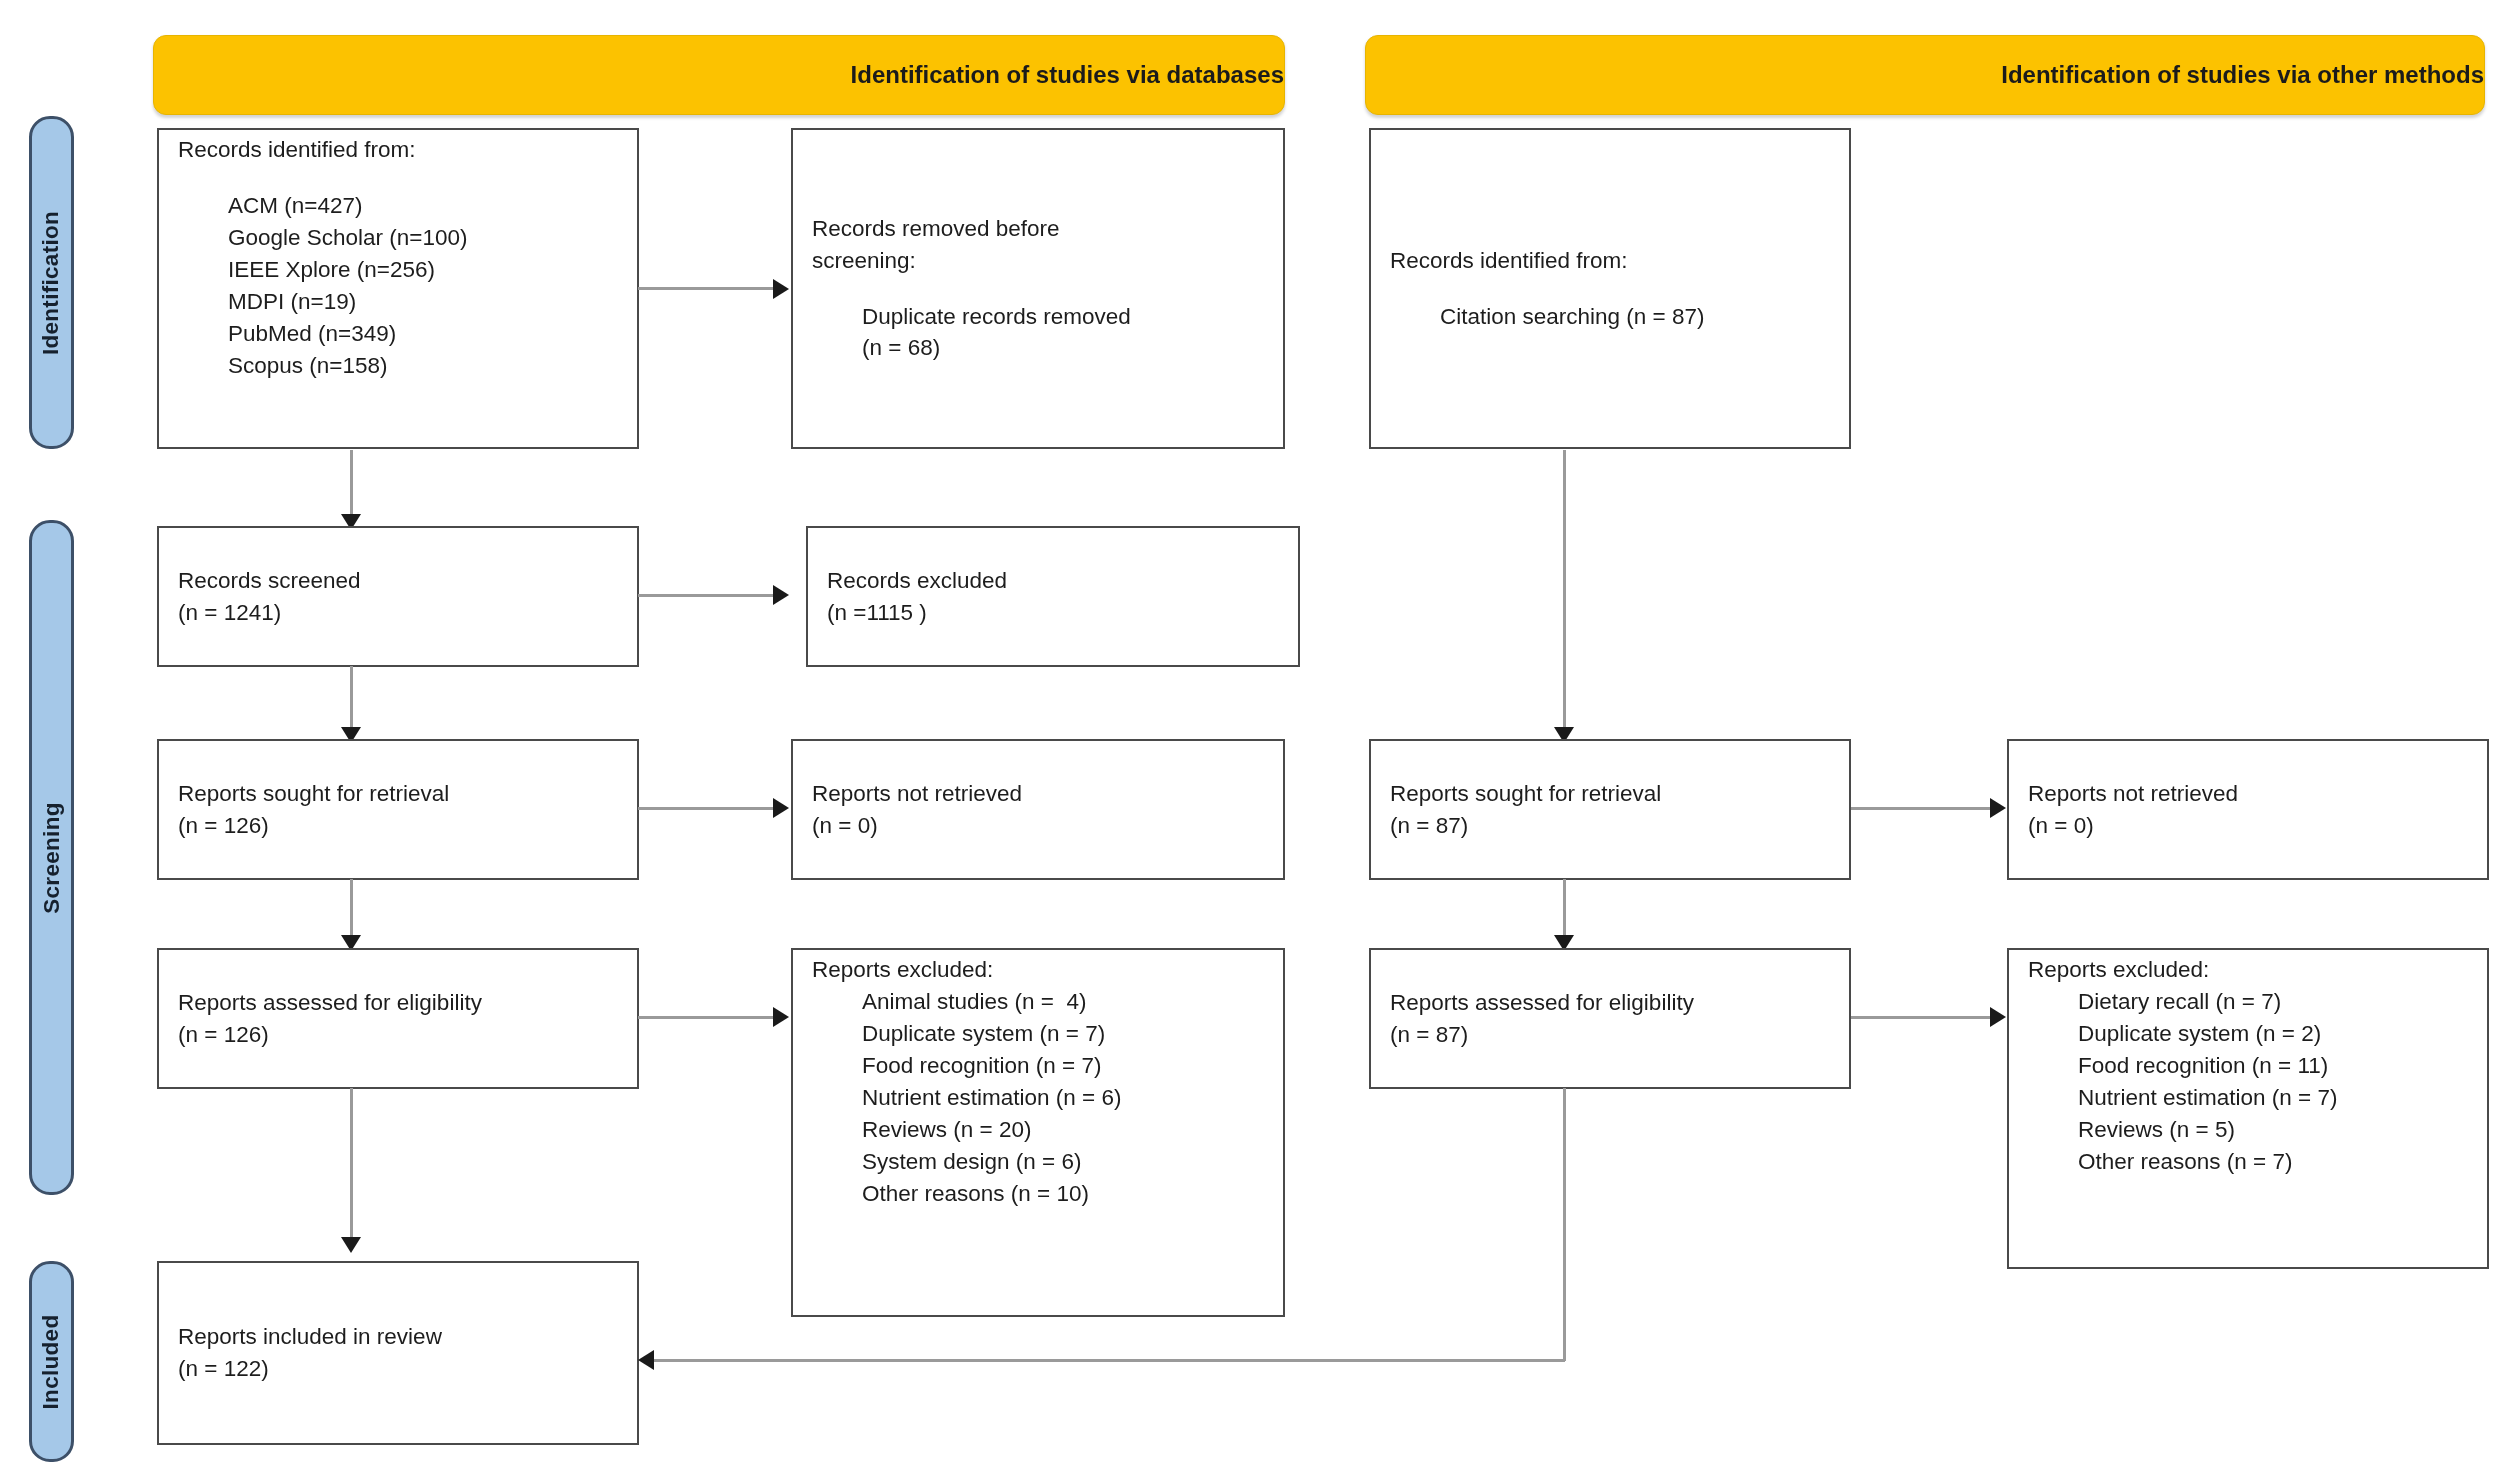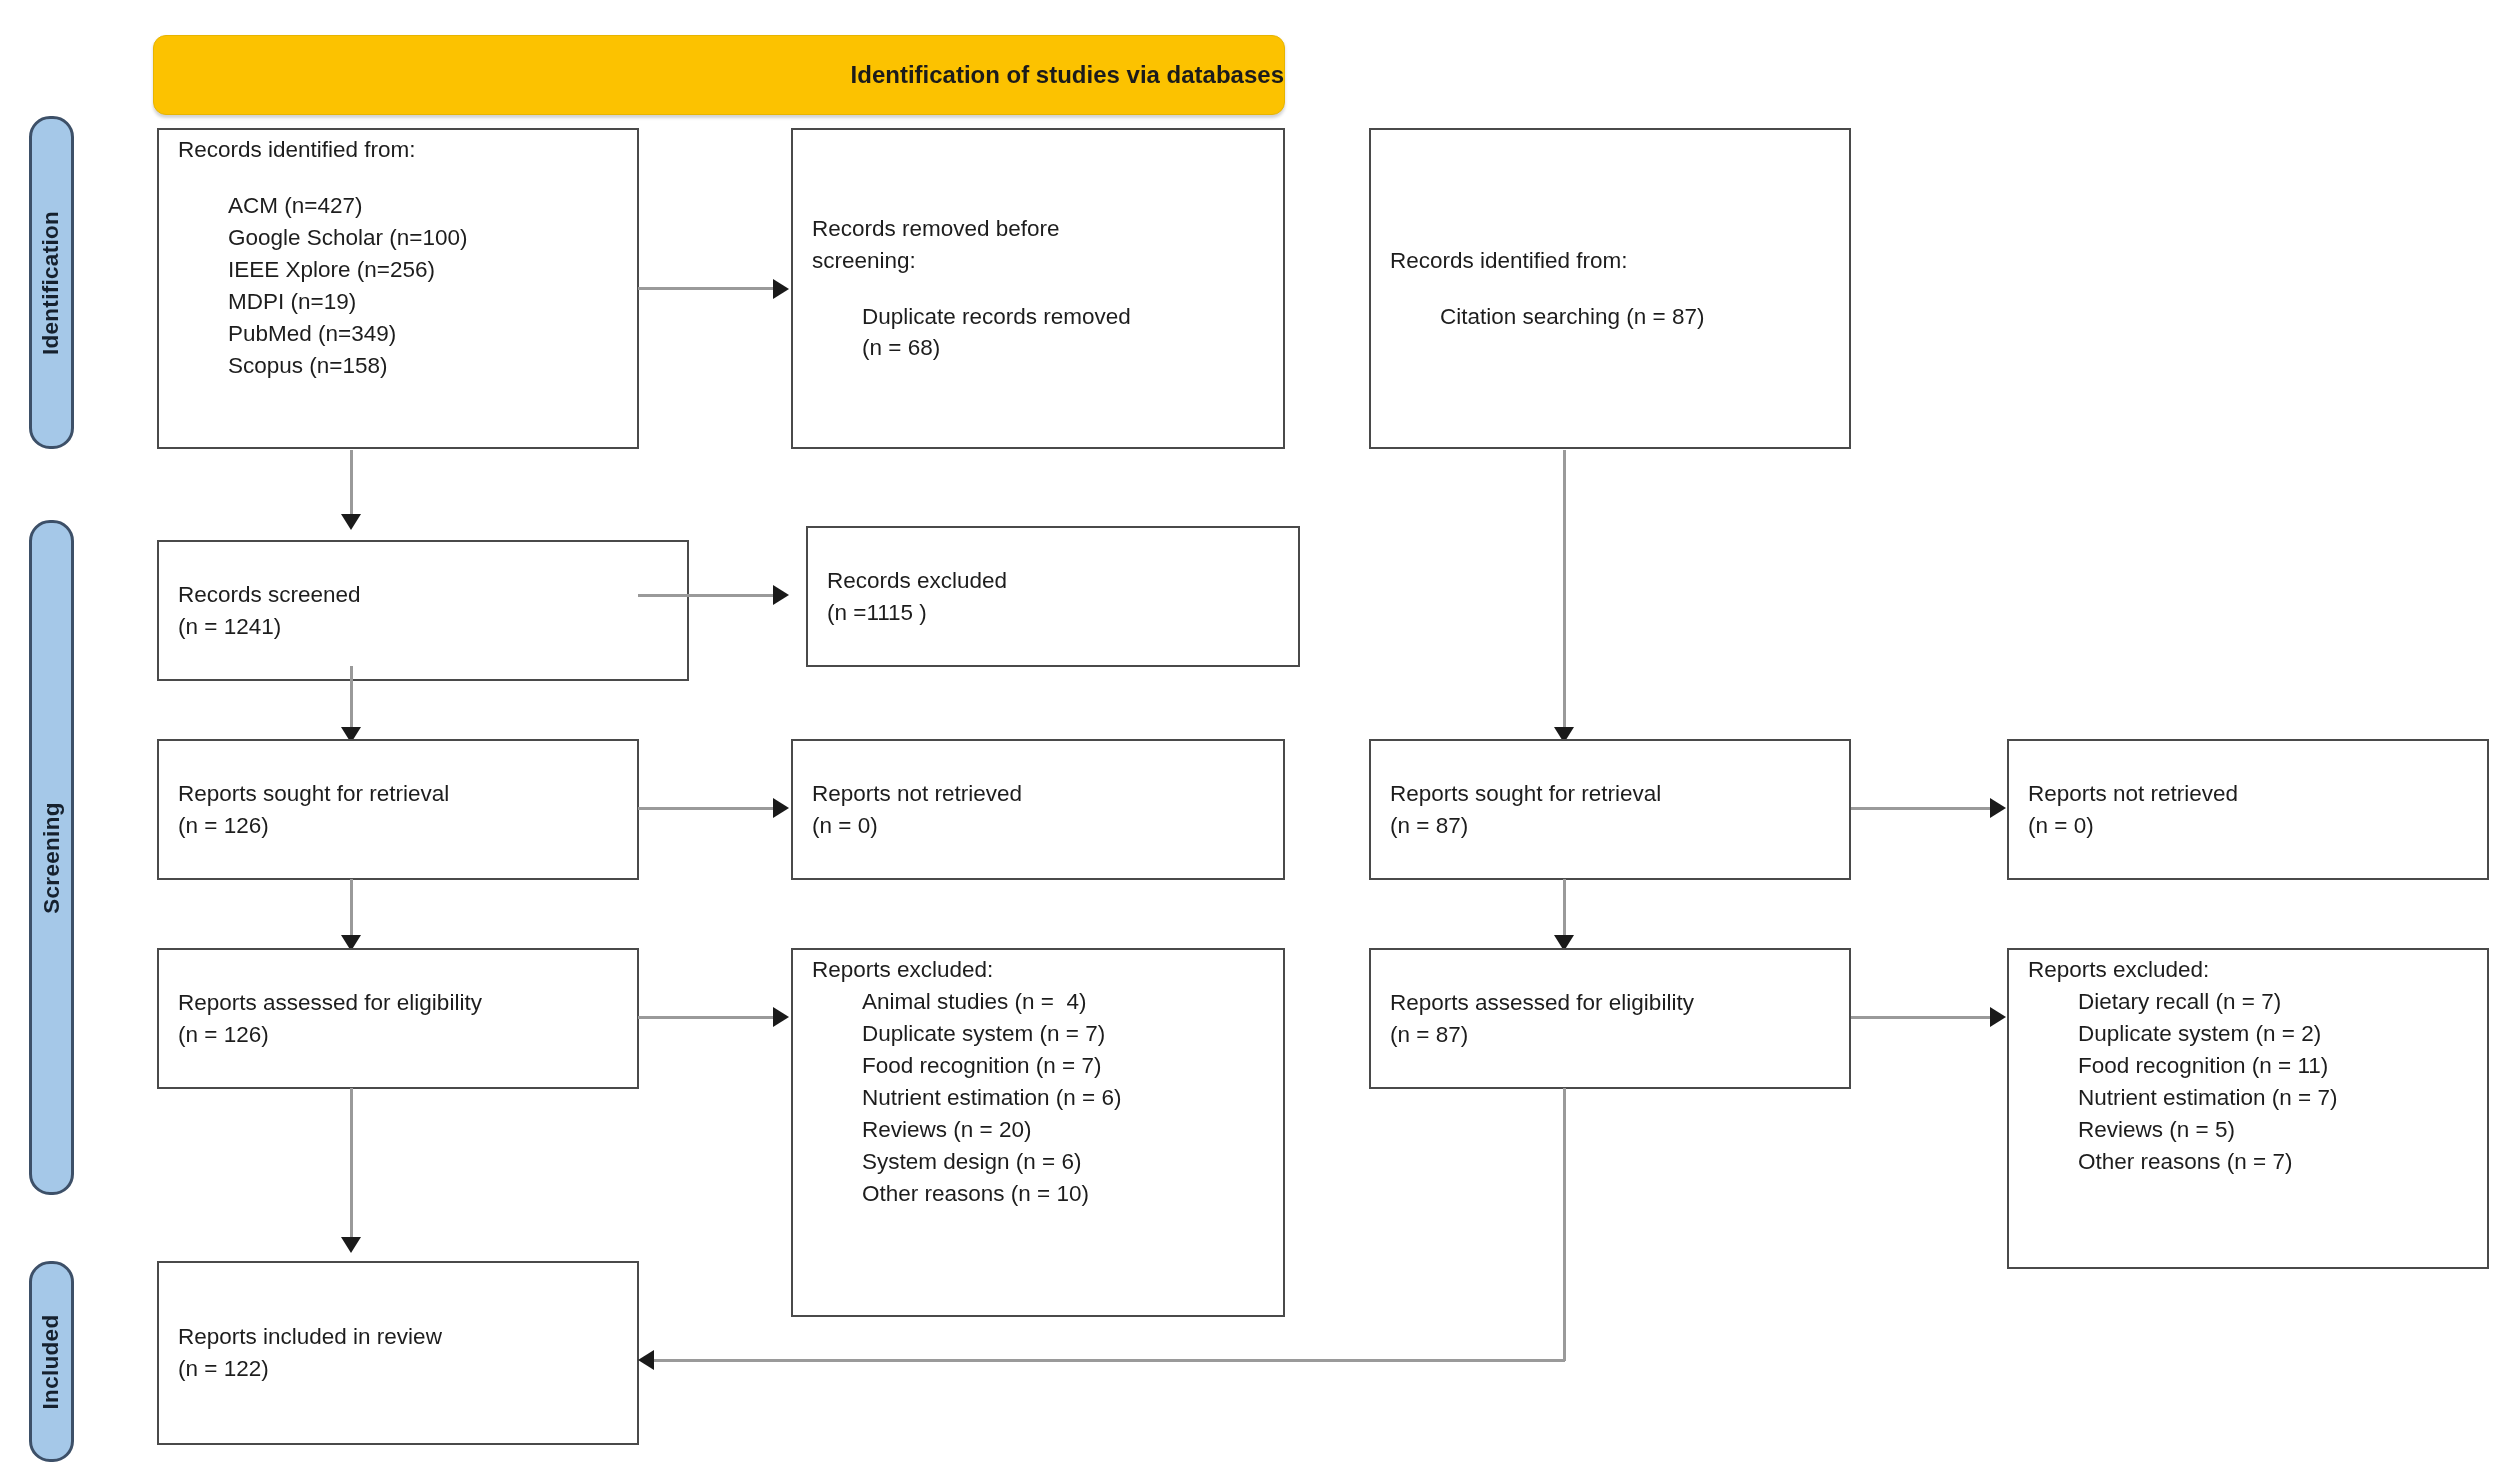--- a/index.html
+++ b/index.html
@@ -120,20 +120,23 @@
   </div>
 
   <div class="phase" style="left:29px;top:1261px;width:45px;height:201px;">
     <span>Included</span>
   </div>
 
   <div class="banner" style="left:153px;top:35px;width:1132px;height:80px;">
     <span>Identification of studies via databases</span>
   </div>
 
+  <div class="banner" style="left:1365px;top:35px;width:1120px;height:80px;">
+    <span>Identification of studies via other methods</span>
+  </div>
 
   <div class="box top-center" style="left:157px;top:128px;width:482px;height:321px;">
     <div class="line">Records identified from:</div>
     <div class="gap"></div>
     <div class="sub">ACM (n=427)</div>
     <div class="sub">Google Scholar (n=100)</div>
     <div class="sub">IEEE Xplore (n=256)</div>
     <div class="sub">MDPI (n=19)</div>
     <div class="sub">PubMed (n=349)</div>
     <div class="sub">Scopus (n=158)</div>
@@ -146,21 +149,21 @@
     <div class="sub">Duplicate records removed</div>
     <div class="sub">(n = 68)</div>
   </div>
 
   <div class="hline" style="left:638px;top:287px;width:137px;"></div>
   <div class="arrow-r" style="left:773px;top:279px;"></div>
 
   <div class="vline" style="left:350px;top:450px;height:76px;"></div>
   <div class="arrow-d" style="left:341px;top:514px;"></div>
 
-  <div class="box" style="left:157px;top:540px;width:532px;height:141px;">
+  <div class="box" style="left:157px;top:526px;width:482px;height:141px;">
     <div class="line">Records screened</div>
     <div class="line">(n = 1241)</div>
   </div>
 
   <div class="box" style="left:791px;top:526px;width:494px;height:141px;margin-left:15px;">
     <div class="line">Records excluded</div>
     <div class="line">(n =1115 )</div>
   </div>
 
   <div class="hline" style="left:638px;top:594px;width:137px;"></div>

